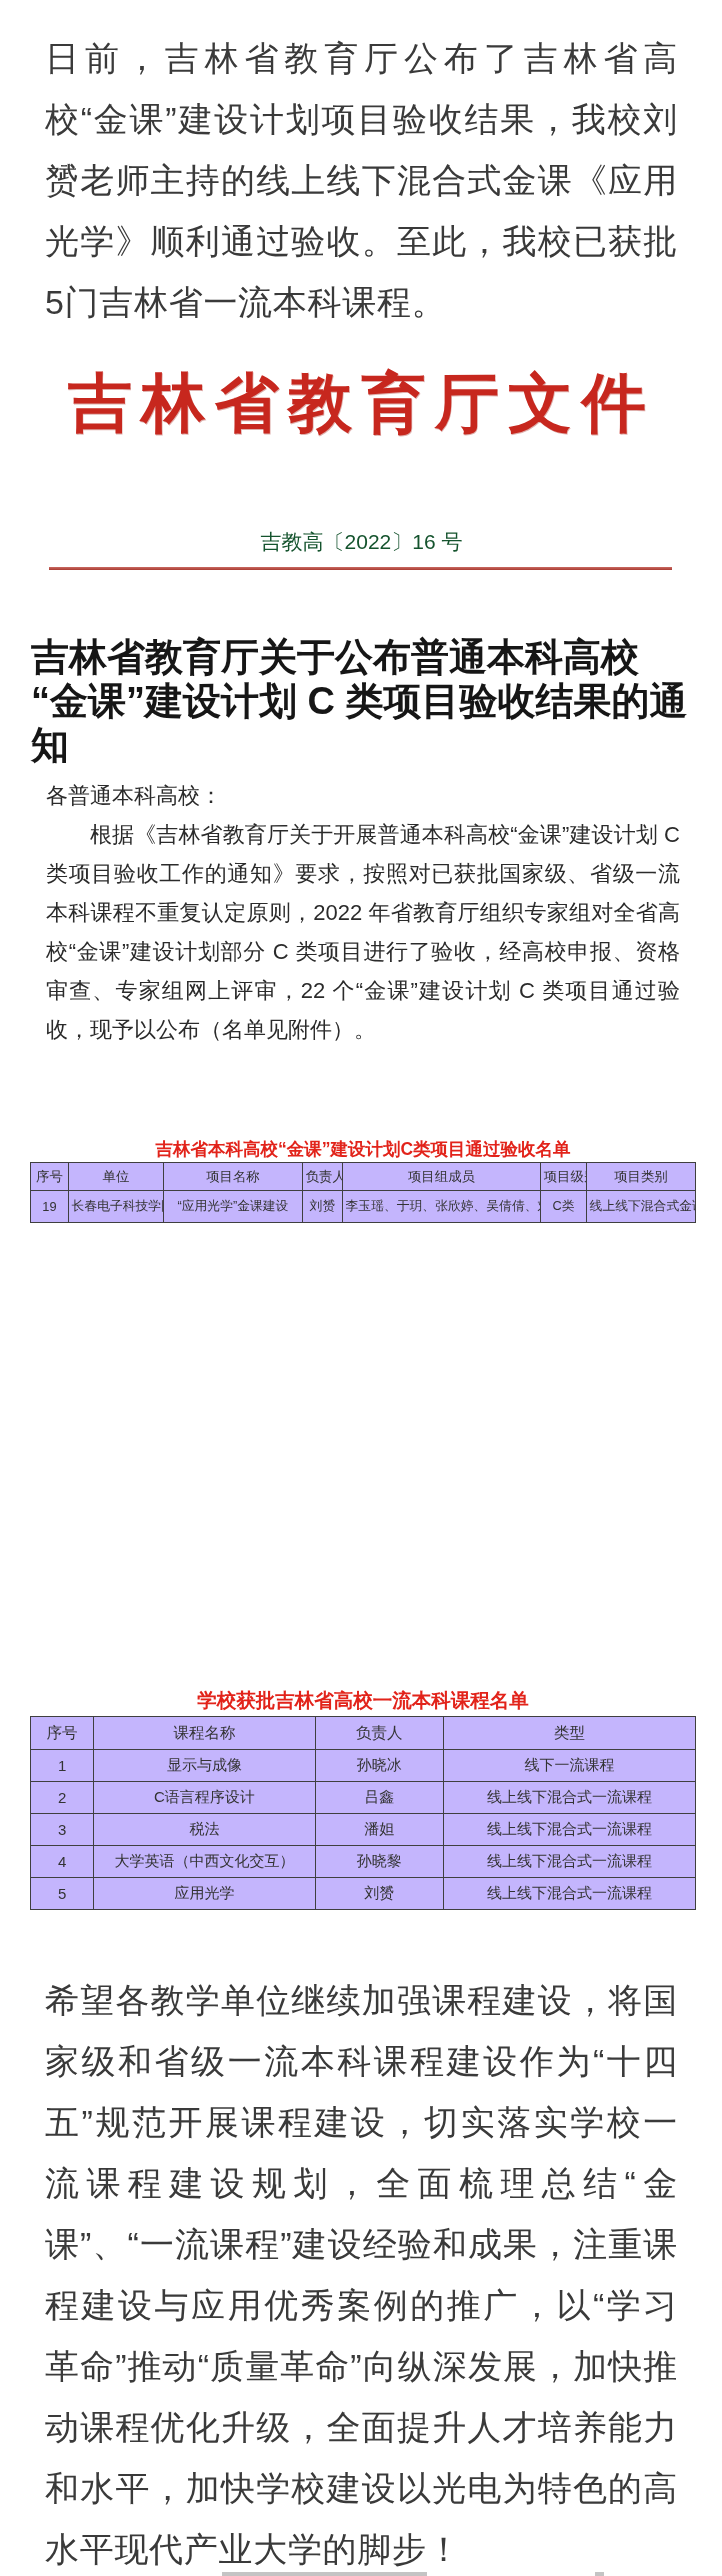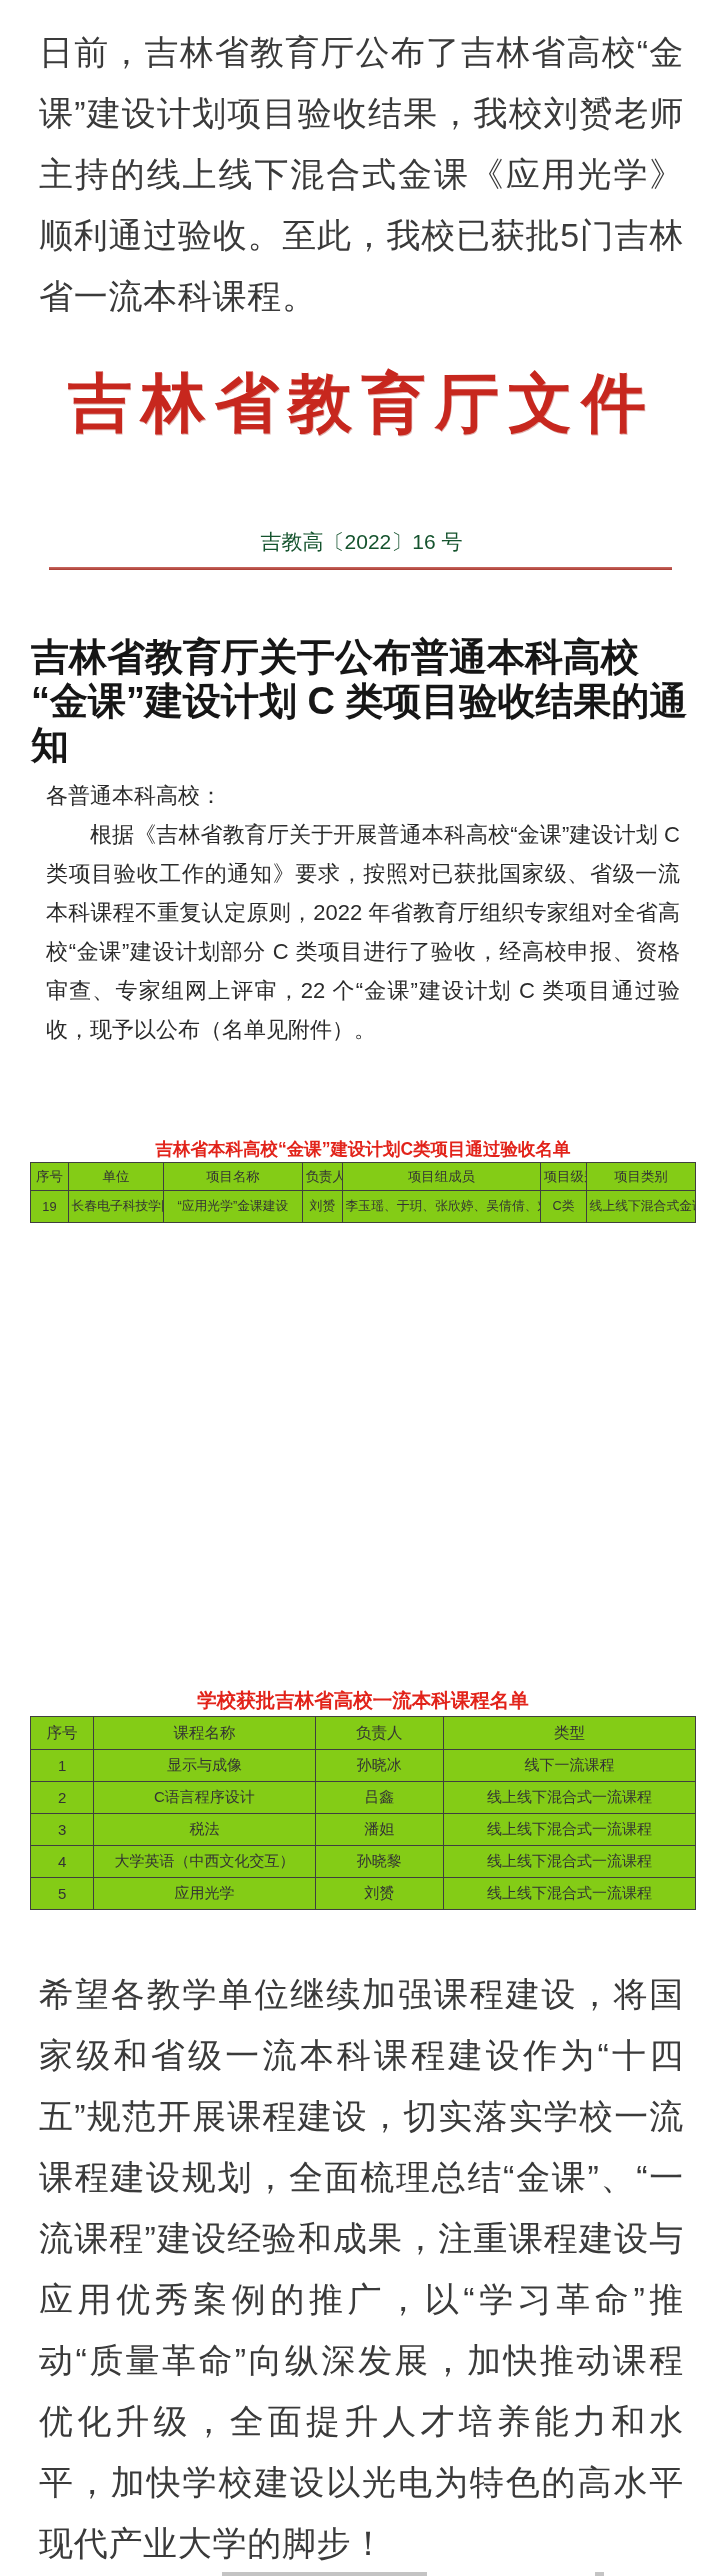--- a/index.html
+++ b/index.html
@@ -13,21 +13,21 @@
     width: 723px;
     height: 2576px;
     background: #ffffff;
     overflow: hidden;
   }
   
   .article-para {
     position: absolute;
     left: 37px;
     right: 37px;
-    margin: 2px;
+    margin: 8px;
     font-size: 34px;
     line-height: 61px;
     color: #3a3a3a;
     text-align: justify;
     letter-spacing: 0.7px;
     font-family: "Liberation Sans", "DejaVu Sans", sans-serif;
   }
   #intro { top: 20px; }
   #para2 { top: 1250px; }
   #para3 { top: 1962px; }
@@ -88,21 +88,21 @@
     text-align: center;
     font-weight: 700;
     color: #e2231a;
   }
   #table1-title { font-size: 17.5px; line-height: 20px; margin-bottom: 3.4px; }
   #table2-title { font-size: 19.5px; line-height: 21.5px; margin-bottom: 4.7px; }
   table.scan-table {
     width: 100%;
     border-collapse: collapse;
     table-layout: fixed;
-    background: #84cc16;
+    background: #c4b5fd;
   }
   table.scan-table th, table.scan-table td {
     border: 0.7px solid #3f3f3f;
     text-align: center;
     vertical-align: middle;
     color: #333333;
     font-weight: 400;
     padding: 0 2.7px;
     overflow: hidden;
     white-space: nowrap;

